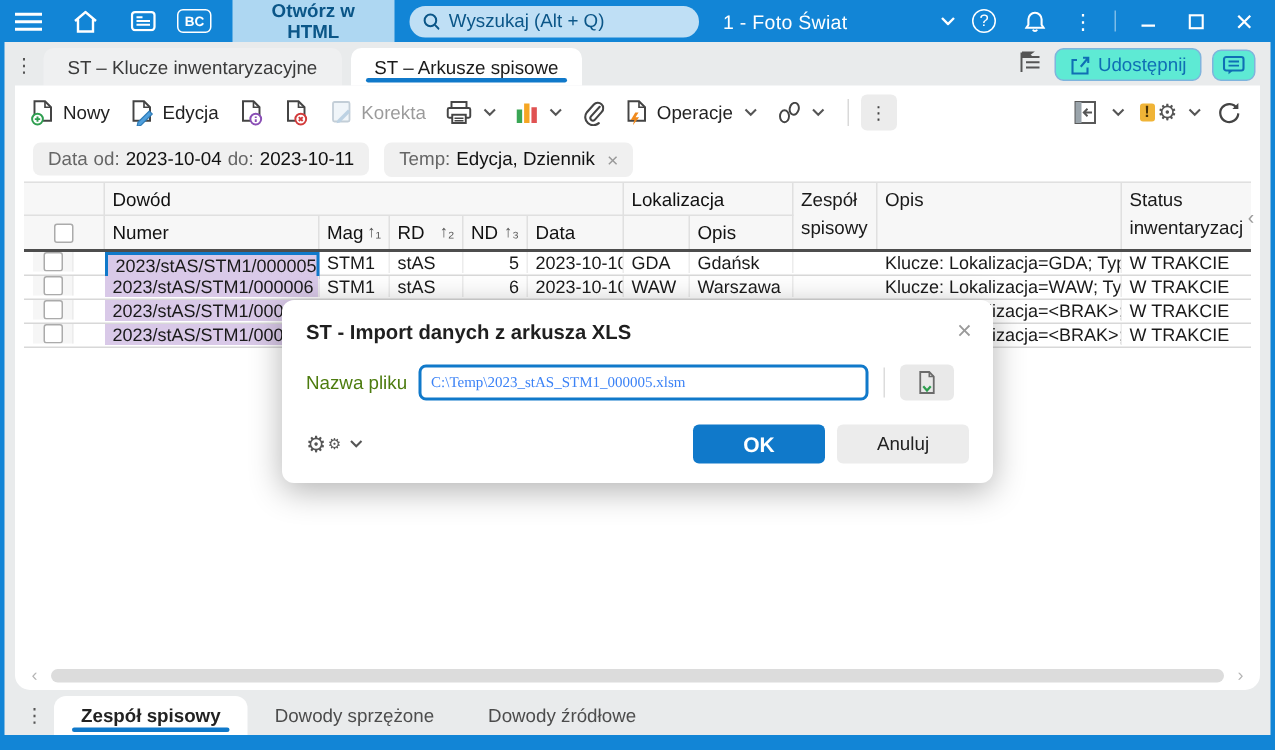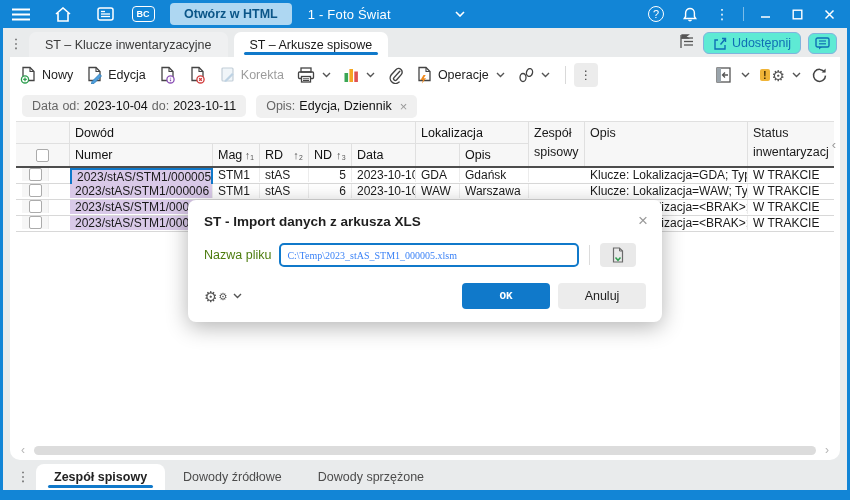--- a/index.html
+++ b/index.html
@@ -115,21 +115,21 @@
   .modal-label { font-size:12.5px; color:#4d7c0f; margin-right:8px; white-space:nowrap; }
   .modal-input { flex:0 0 300px; height:24px; border:2px solid #1079ca; border-radius:5px; padding:0 6px;
     font-size:10px; font-family:Liberation Serif, serif; color:#3b82f6; outline:none; }
   .modal-vsep { width:1px; height:20px; background:#dcdcdc; margin:0 10px; }
   .browse-btn { width:36px; height:24px; background:#e9e9e9; border:none; border-radius:4px;
     display:flex; align-items:center; justify-content:center; cursor:pointer; }
   .modal-footer { display:flex; align-items:center; margin-top:16px; }
   .modal-gear { display:flex; align-items:center; gap:4px; cursor:pointer; }
   .modal-btns { margin-left:auto; display:flex; gap:8px; }
   .btn-ok { width:88px; height:26px; background:#1079ca; color:#fff; font-weight:bold; border:none;
-    border-radius:4px; font-size:11px; cursor:pointer; font-family:Liberation Mono, monospace; }
+    border-radius:4px; font-size:14px; cursor:pointer; font-family:Liberation Sans, sans-serif; }
   .btn-cancel { width:88px; height:26px; background:#ececec; color:#222; border:none; border-radius:4px;
     font-size:12.5px; cursor:pointer; font-family:"Liberation Sans",sans-serif; }
 </style>
 </head>
 <body>
 
 <div class="window">
 
   <div class="titlebar">
     <span class="tb-icon hamburger">
@@ -151,20 +151,27 @@
           <rect x="1" y="1" width="15" height="12" rx="2" fill="none" stroke="#fff" stroke-width="1.5"></rect>
           <line x1="4" y1="4.5" x2="8" y2="4.5" stroke="#fff" stroke-width="1.3"></line>
           <line x1="4" y1="7" x2="13" y2="7" stroke="#fff" stroke-width="1.3"></line>
           <line x1="4" y1="9.5" x2="13" y2="9.5" stroke="#fff" stroke-width="1.3"></line>
         </svg>
     </span>
     <span class="tb-icon" style="margin-left:12px">
       <span class="bc-badge">BC</span>
     </span>
     <button class="open-html">Otwórz w HTML</button>
+    <div class="searchbox">
+      <svg width="13" height="13" viewBox="0 0 13 13">
+          <circle cx="5.5" cy="5.5" r="4.3" fill="none" stroke="#0b5688" stroke-width="1.5"></circle>
+          <line x1="8.8" y1="8.8" x2="12" y2="12" stroke="#0b5688" stroke-width="1.5"></line>
+        </svg>
+      <input type="text" style="margin-left: 6px;" placeholder="Wyszukaj (Alt + Q)">
+    </div>
     <span class="company">1 - Foto Świat</span>
     <span class="tb-icon" style="margin-left:56px">
       <svg width="10" height="6" viewBox="0 0 10 6">
           <polyline points="1,1 5,5 9,1" fill="none" stroke="#fff" stroke-width="1.6"></polyline>
         </svg>
     </span>
     <div class="tb-right">
       <span class="tb-icon">
         <span style="border:1.4px solid #fff;border-radius:50%;width:16px;height:16px;display:flex;align-items:center;justify-content:center;font-size:11px;">?</span>
       </span>
@@ -352,21 +359,21 @@
 
       <div class="filters">
         <div class="chip">
           <span class="lbl">Data</span>
           <span class="lbl">od:</span>
           <span class="val">2023-10-04</span>
           <span class="lbl">do:</span>
           <span class="val">2023-10-11</span>
         </div>
         <div class="chip">
-          <span class="lbl">Opis:</span>
+          <span class="lbl">Temp:</span>
           <span class="val">Edycja, Dziennik</span>
           <span class="x">×</span>
         </div>
       </div>
 
       <div class="tablewrap">
         <div class="thead">
           <div class="hgroup" style="width:54px">
             <div class="hcell top" style="width:54px"></div>
             <div class="hcell" style="width:54px;justify-content:center">
@@ -481,22 +488,22 @@
         <div class="hs-track">
           <div class="hs-thumb"></div>
         </div>
         <span class="hs-arrow">›</span>
       </div>
     </div>
 
     <div class="footertabs">
       <span class="tab-kebab">⋮</span>
       <div class="ftab active">Zespół spisowy</div>
+      <div class="ftab">Dowody sprzężone</div>
       <div class="ftab">Dowody źródłowe</div>
-      <div class="ftab">Dowody sprzężone</div>
     </div>
   </div>
 
   <div class="modal">
     <div class="modal-title">ST - Import danych z arkusza XLS</div>
     <span class="modal-close">×</span>
     <div class="modal-row">
       <span class="modal-label">Nazwa pliku</span>
       <input class="modal-input" type="text" value="C:\Temp\2023_stAS_STM1_000005.xlsm" style="">
       <span class="modal-vsep"></span>

